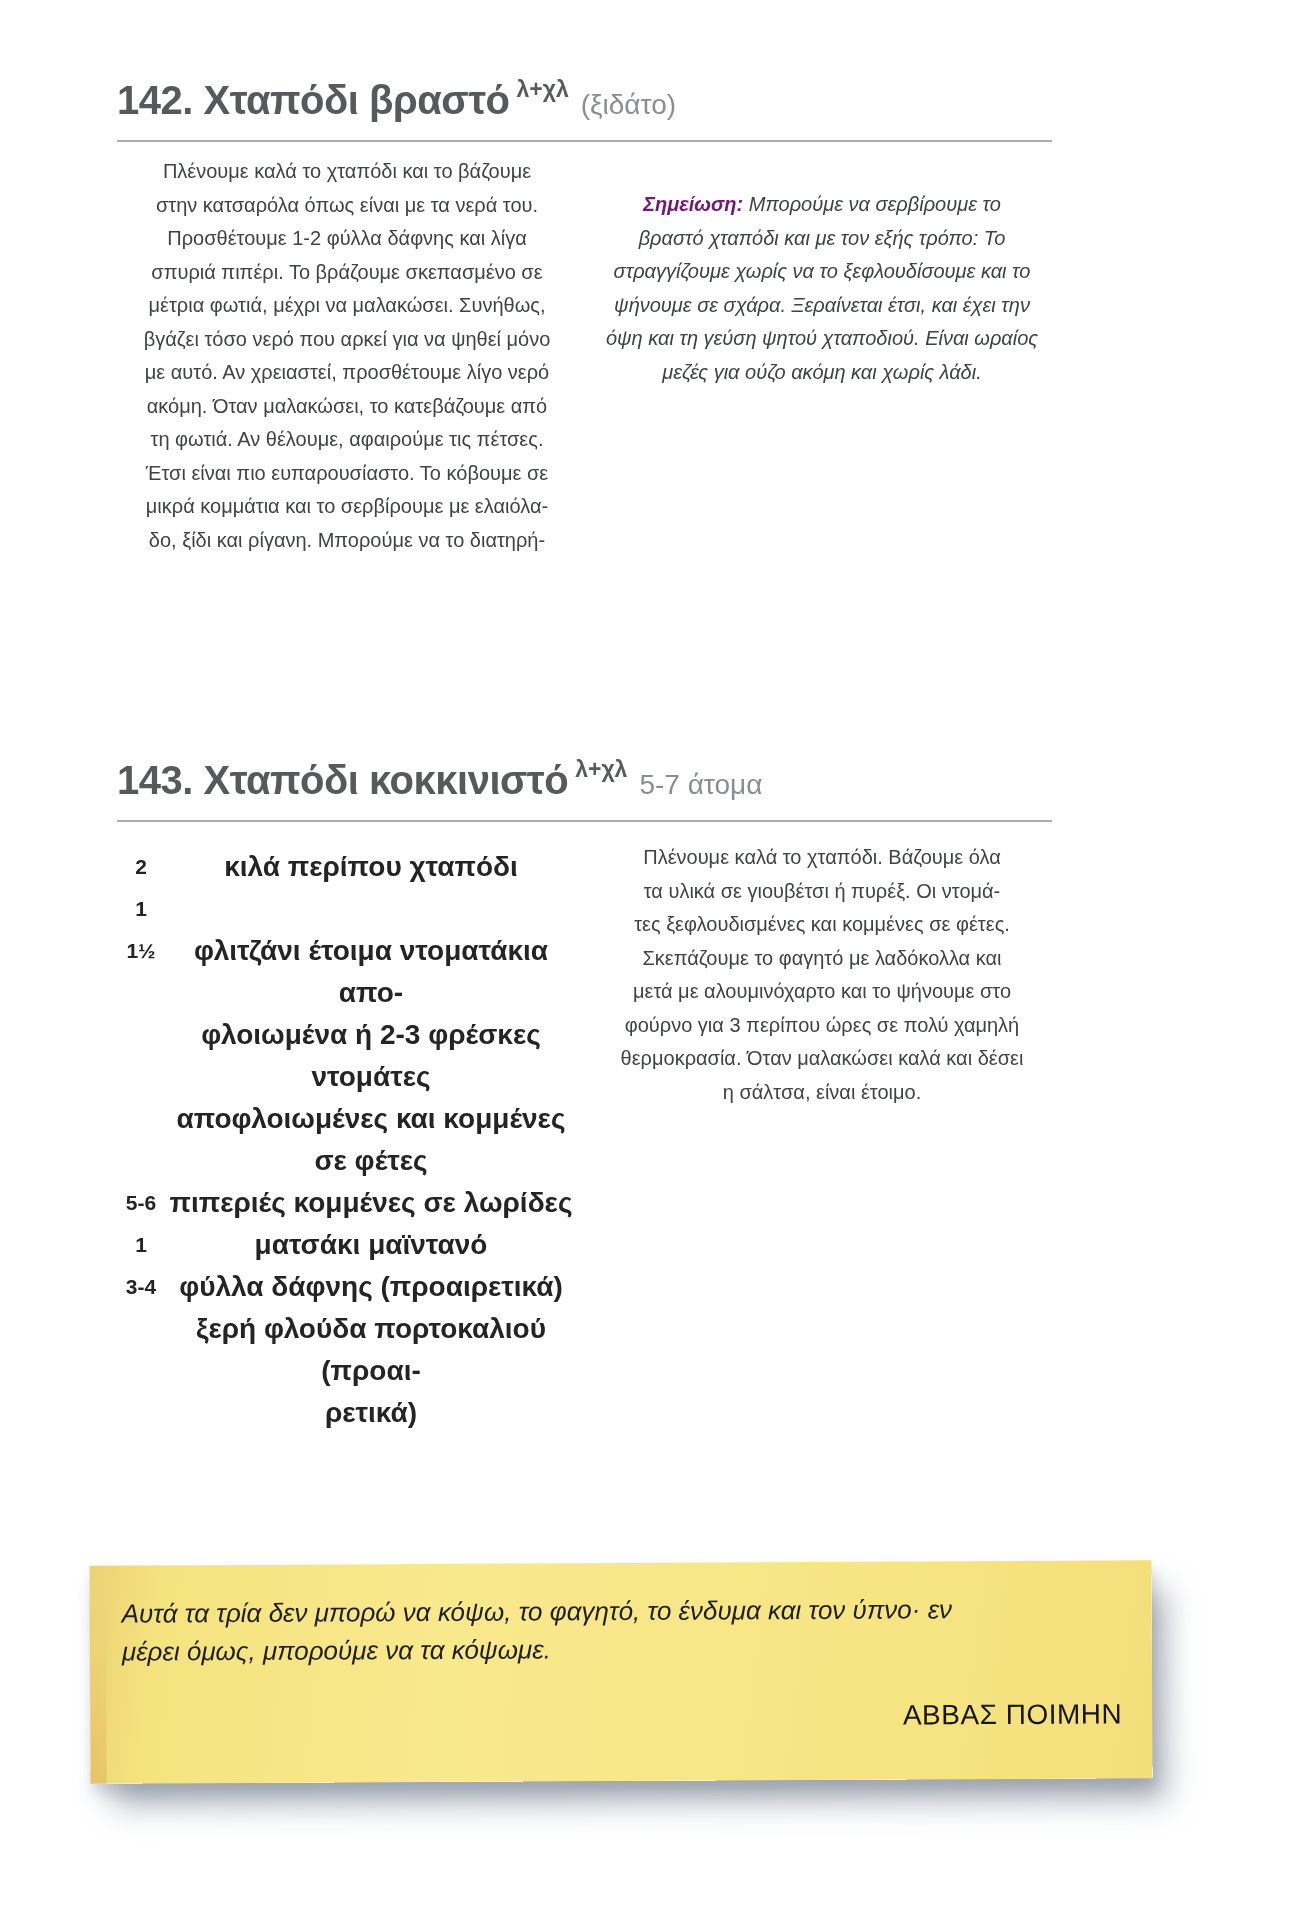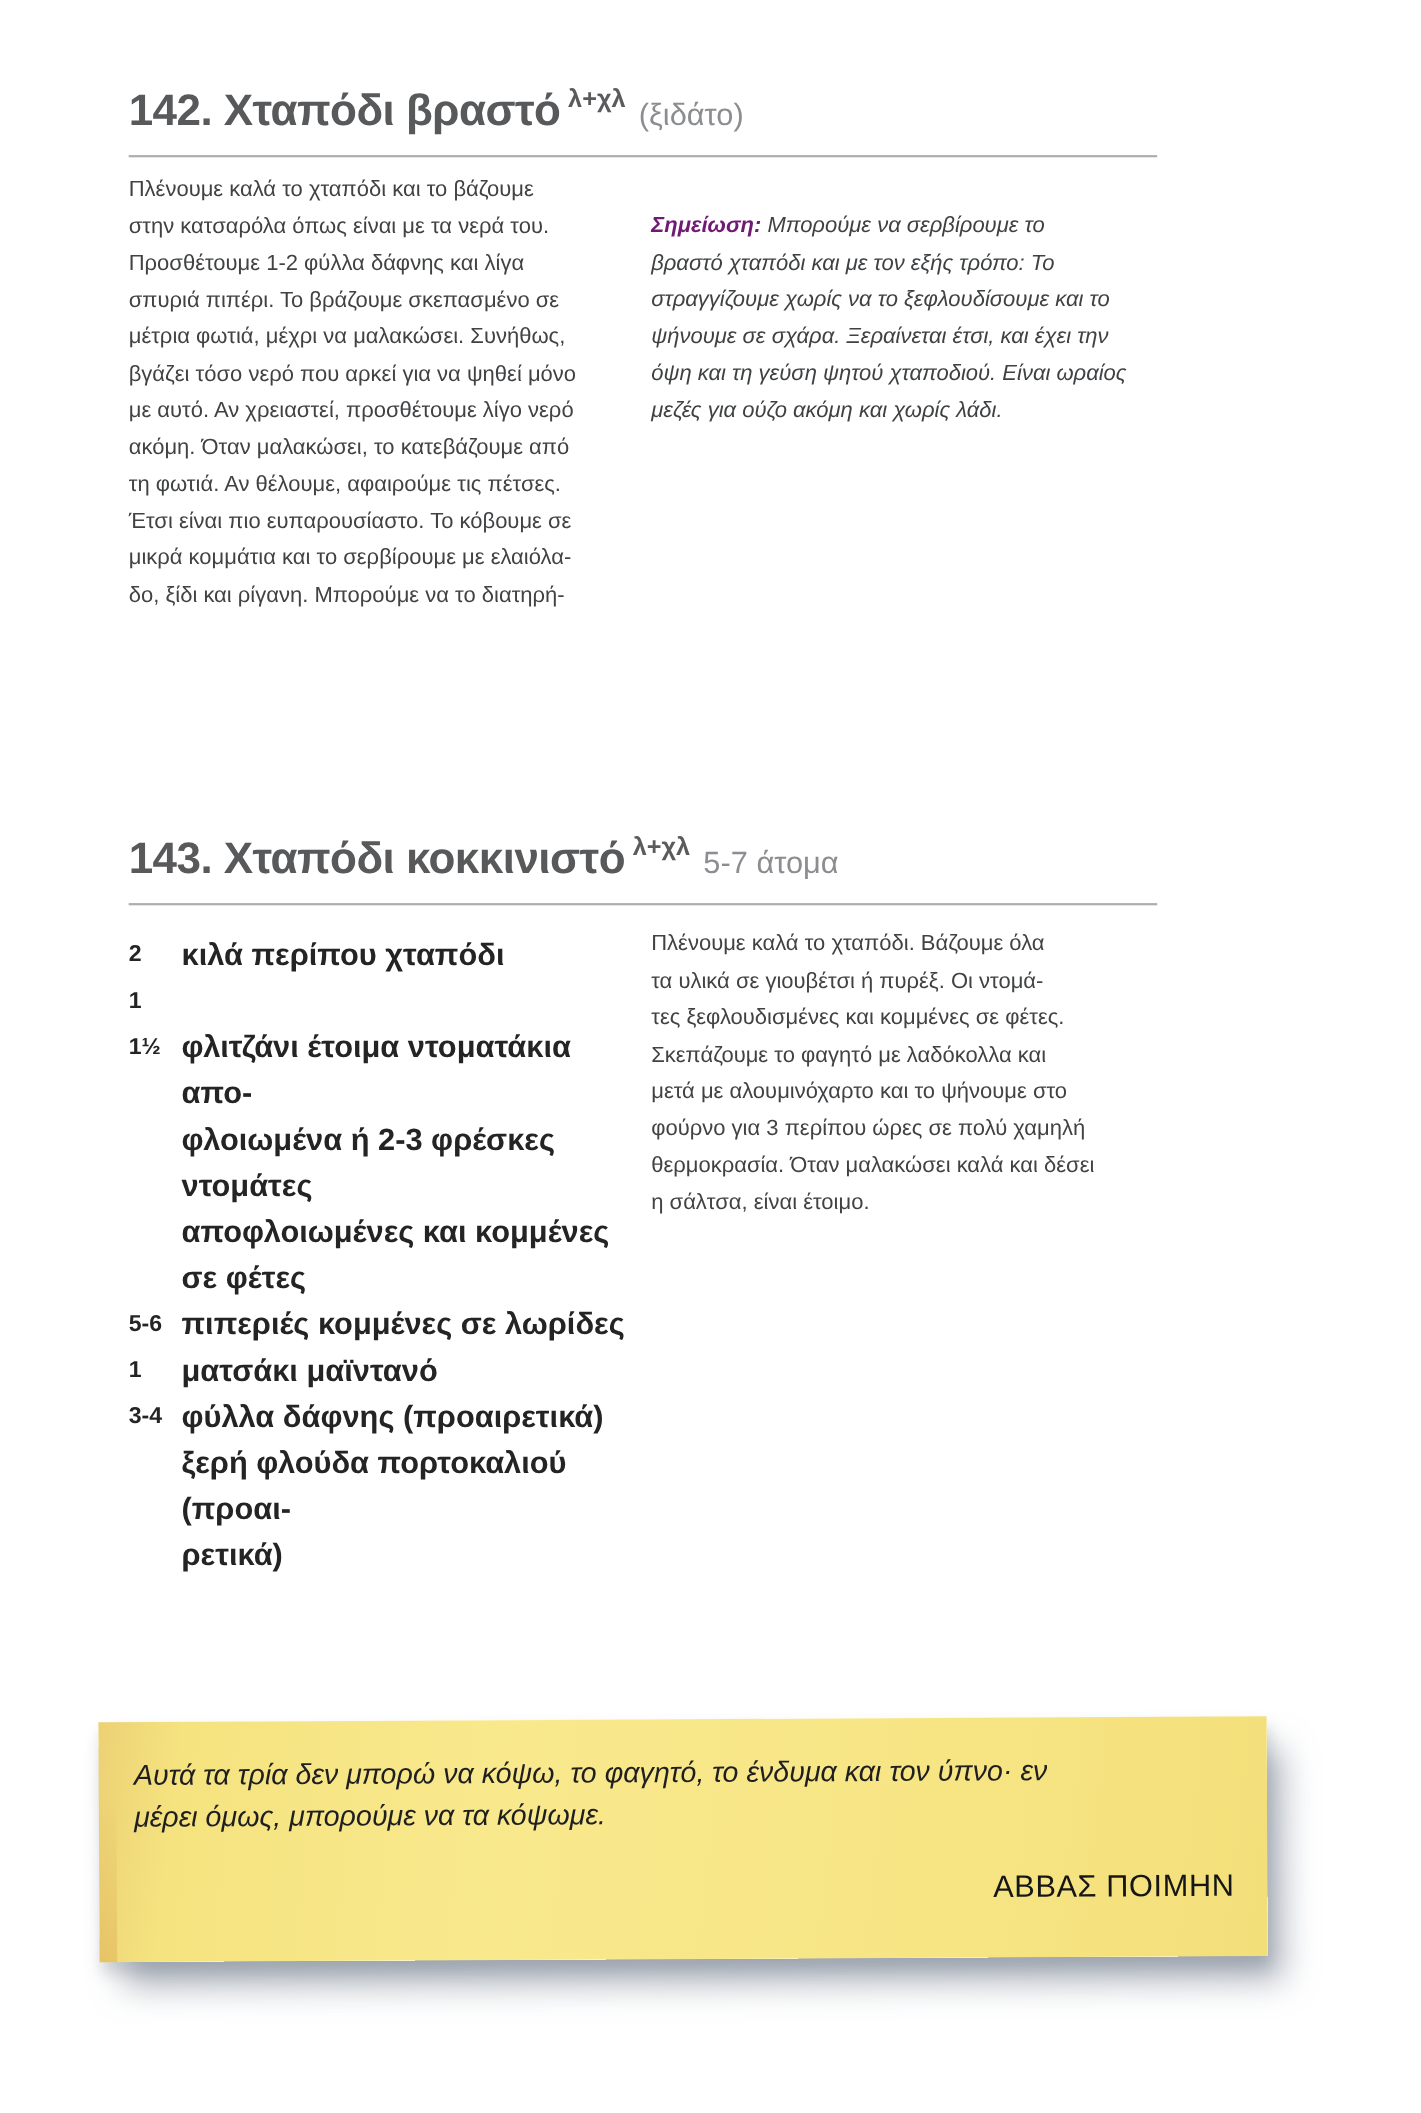--- a/index.html
+++ b/index.html
@@ -24,21 +24,21 @@
   .title-sup{
     font-size:23px;font-weight:bold;color:#5a5b5d;
     vertical-align:17px;margin-left:7px;letter-spacing:0;
   }
   .title-sub{
     font-size:28px;font-weight:normal;color:#8b8d90;
     margin-left:12px;letter-spacing:0;
   }
 
   .columns{display:flex;gap:15px;margin-top:13px;}
-  .col{width:460px;flex:0 0 460px;}
+  .col{width:460px;flex:0 0 460px;text-align:center;}
 
   .prelines{white-space:pre-line;}
   .body-text{
     margin:0;font-size:20px;line-height:33.5px;color:#414244;
   }
   .note{margin:33px 0 0 0;font-size:20px;line-height:33.5px;}
   .note-label{font-weight:bold;font-style:italic;color:#701a75;}
   .note-text{font-style:italic;color:#3f4143;}
 
   

